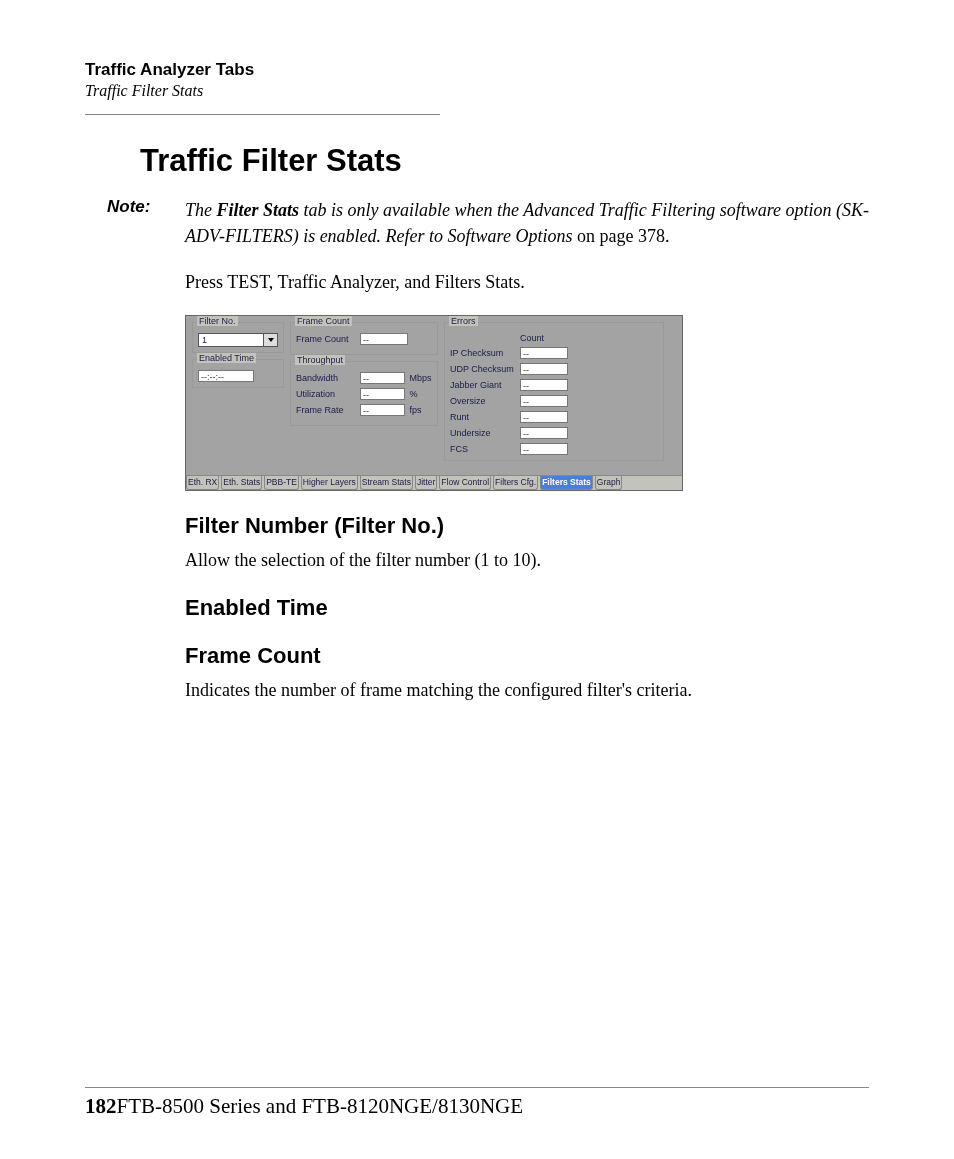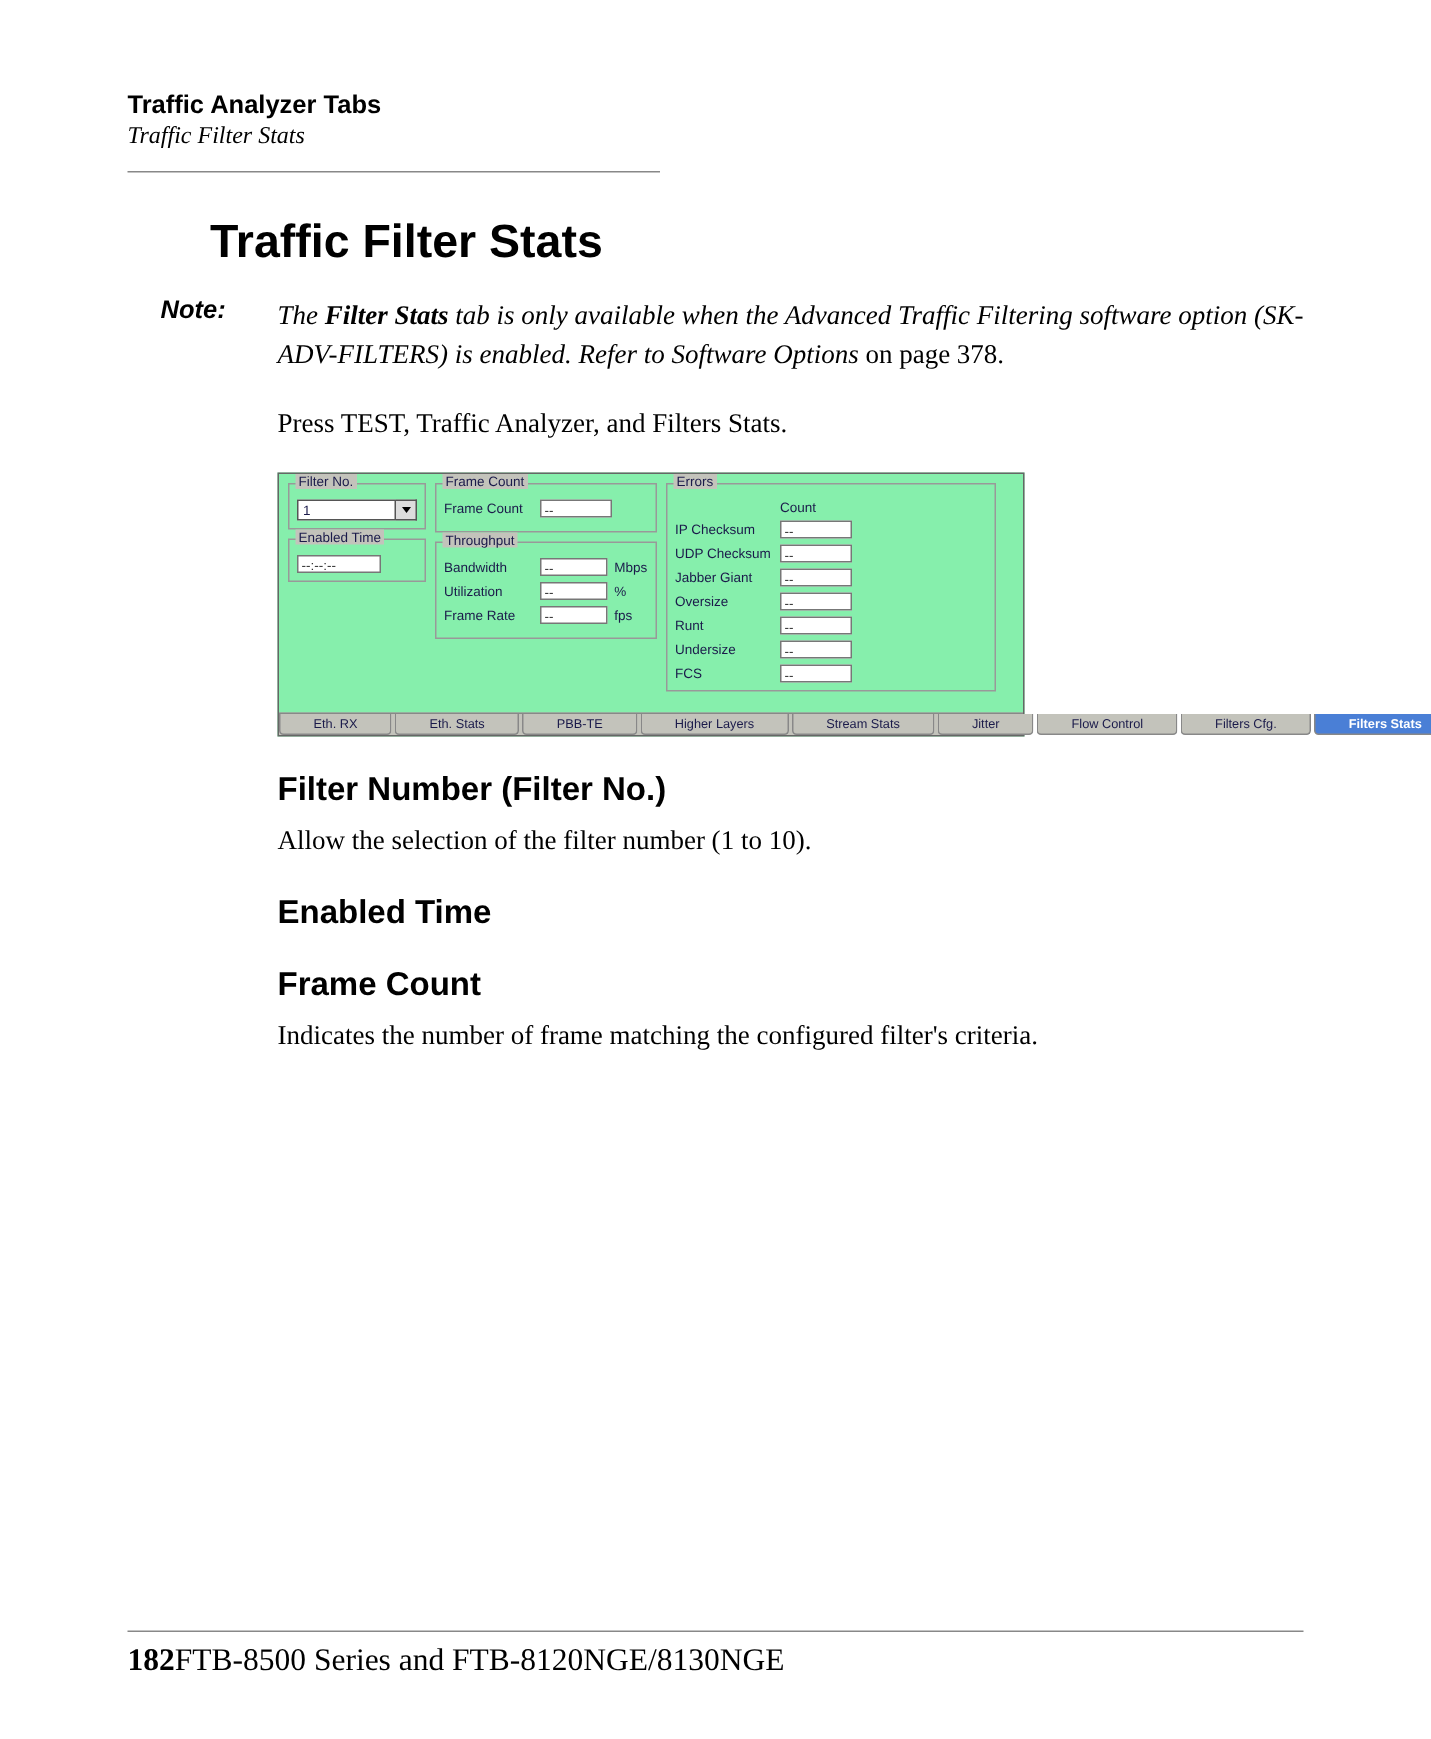--- a/index.html
+++ b/index.html
@@ -80,21 +80,21 @@
     font-size: 18px;
     line-height: 1.45;
     flex: 1;
   }
   .note-body .ital { font-style: italic; }
   .note-body .bolditalic { font-weight: bold; font-style: italic; }
   .bold { font-weight: normal; }
   .ital { font-style: italic; }
   .screenshot {
     width: 498px;
-    background: #86efac;
+    background: #a3a3a3;
     border: 1px solid #666;
     font-family: Tahoma, Arial, sans-serif;
     font-size: 9px;
     color: #1a1a4a;
     box-sizing: border-box;
     margin-bottom: 18px;
   }
   .ss-body {
     display: flex;
     flex-wrap: nowrap;
@@ -176,21 +176,21 @@
     height: 14px;
     align-items: stretch;
   }
   .tab {
     border: 1px solid #888;
     border-top: none;
     border-top-left-radius: 0;
     border-top-right-radius: 0;
     border-bottom-left-radius: 3px;
     border-bottom-right-radius: 3px;
-    padding: 0 22px;
+    padding: 0 1px;
     line-height: 13px;
     background: #c3c3bb;
     color: #1a1a4a;
     white-space: nowrap;
   }
   .tab.active {
     background: #4a7fd6;
     color: #fff;
     font-weight: bold;
   }

